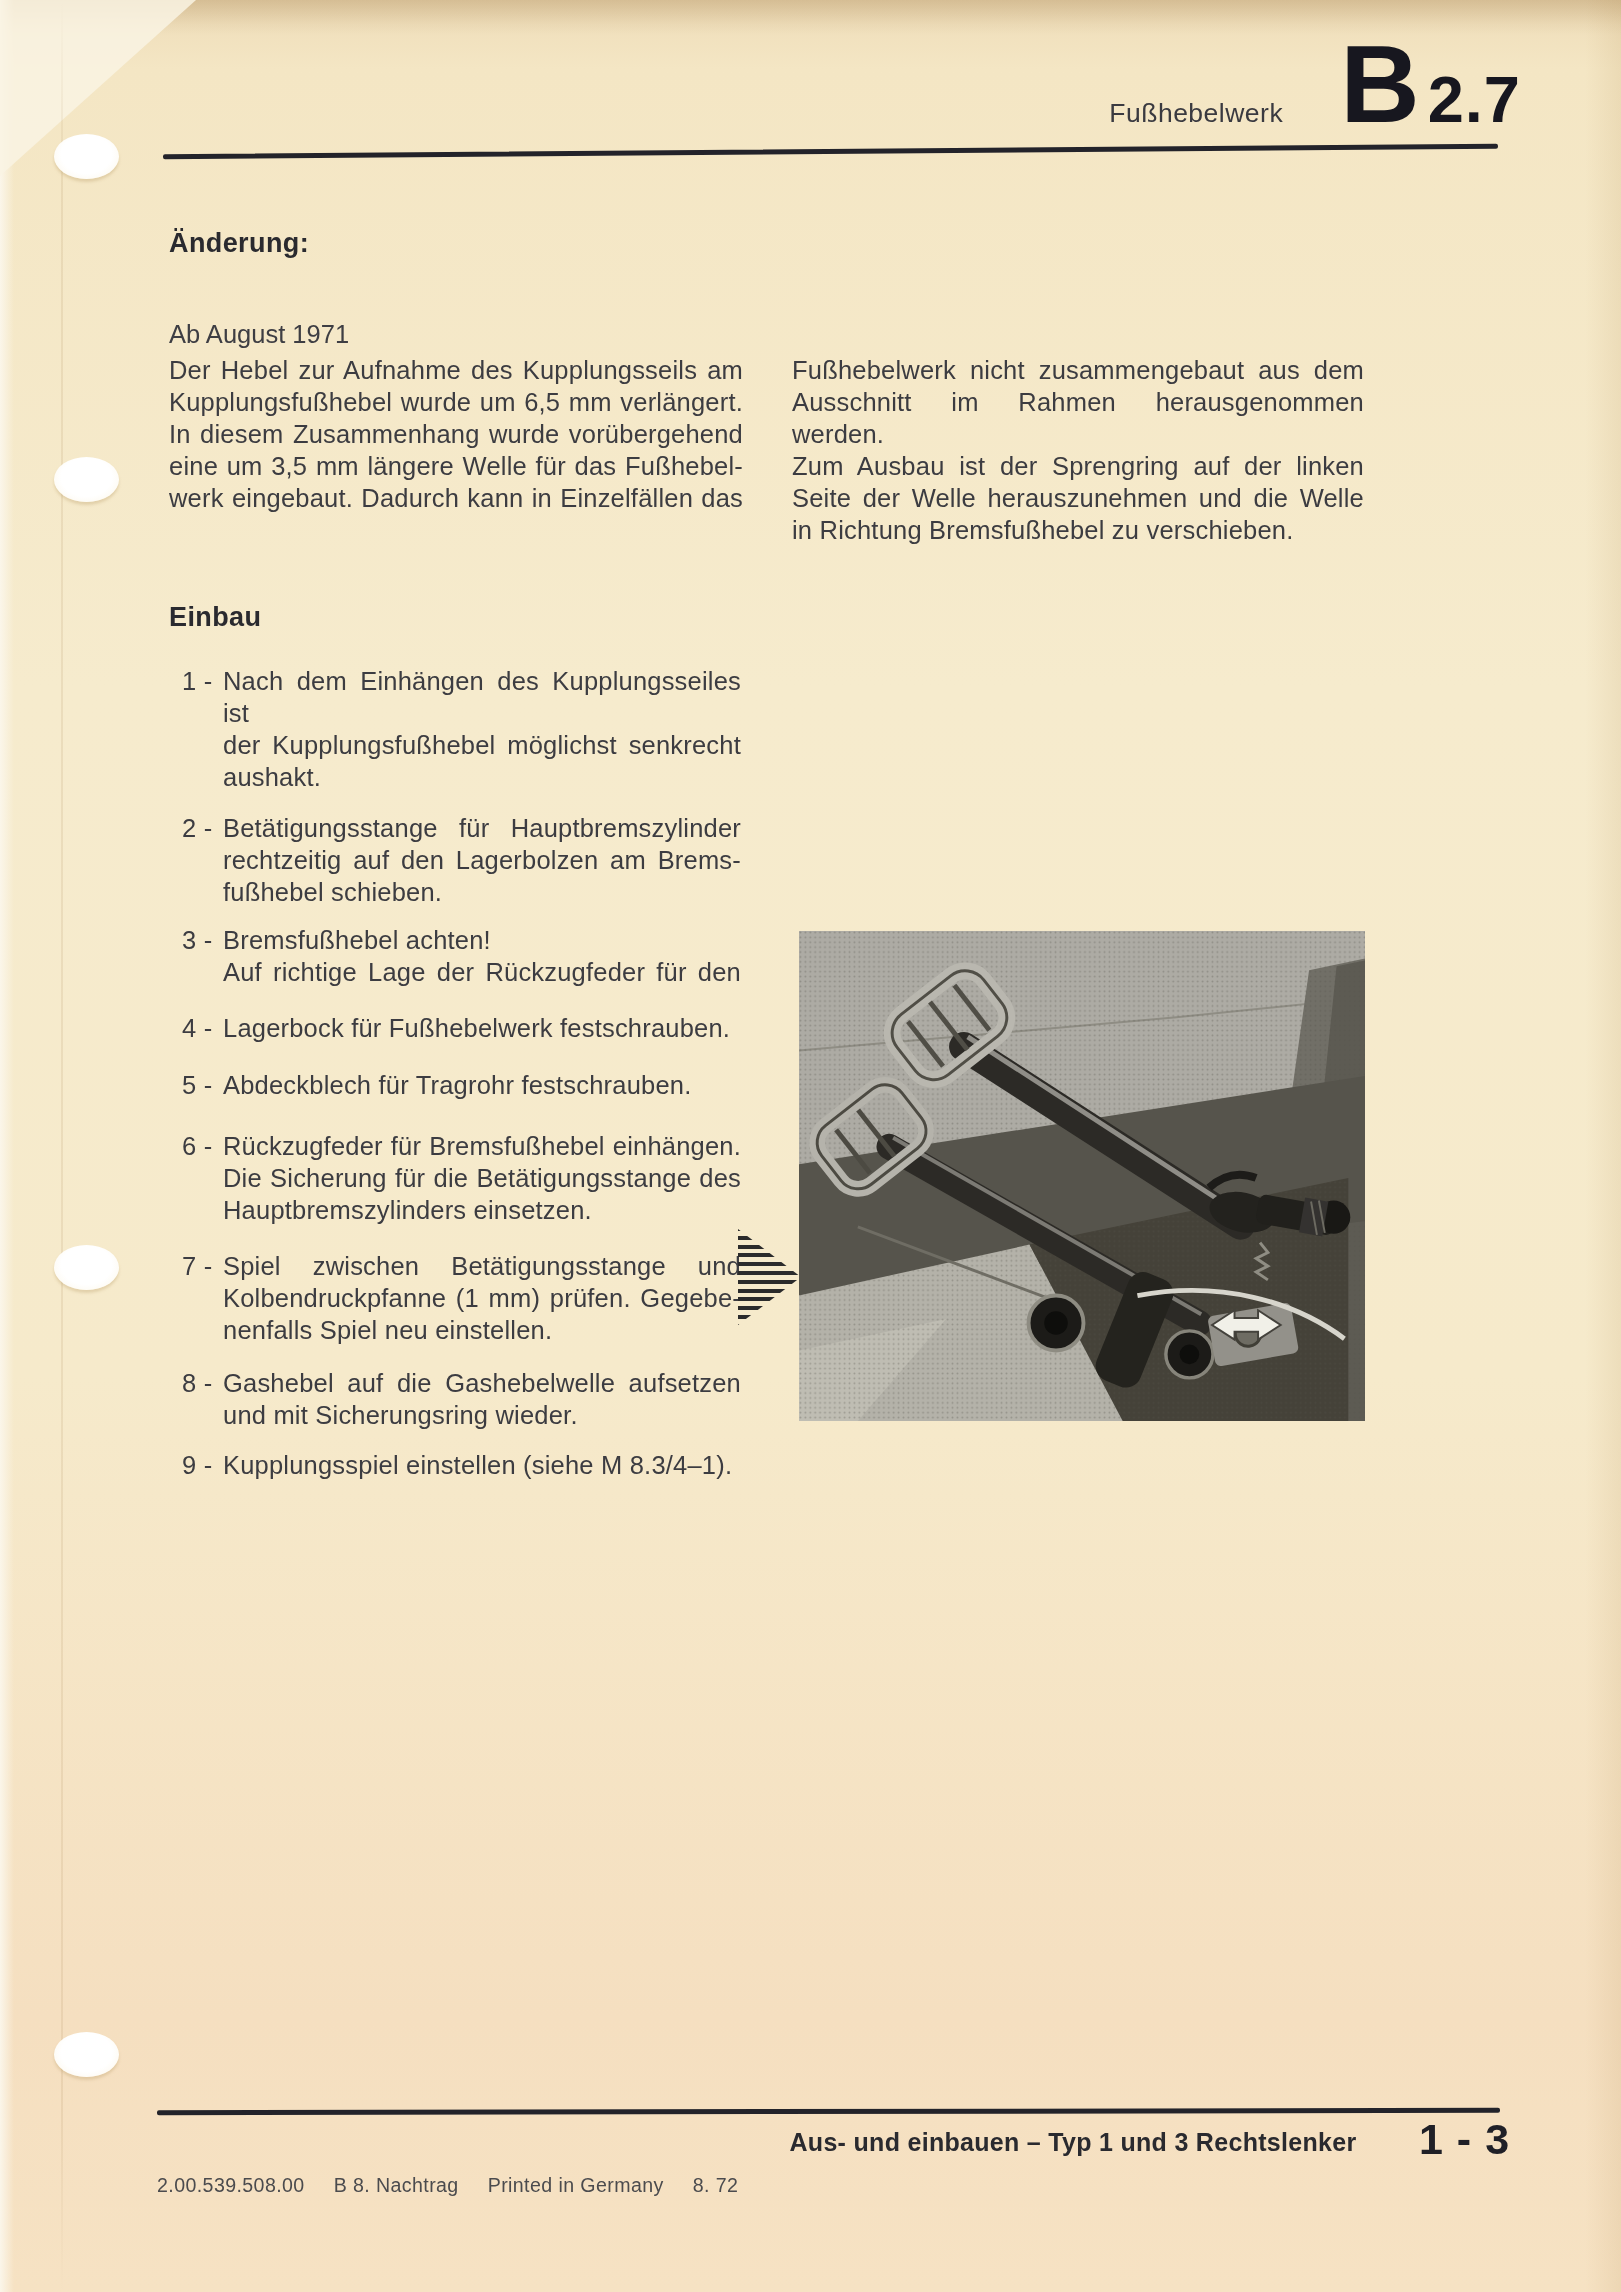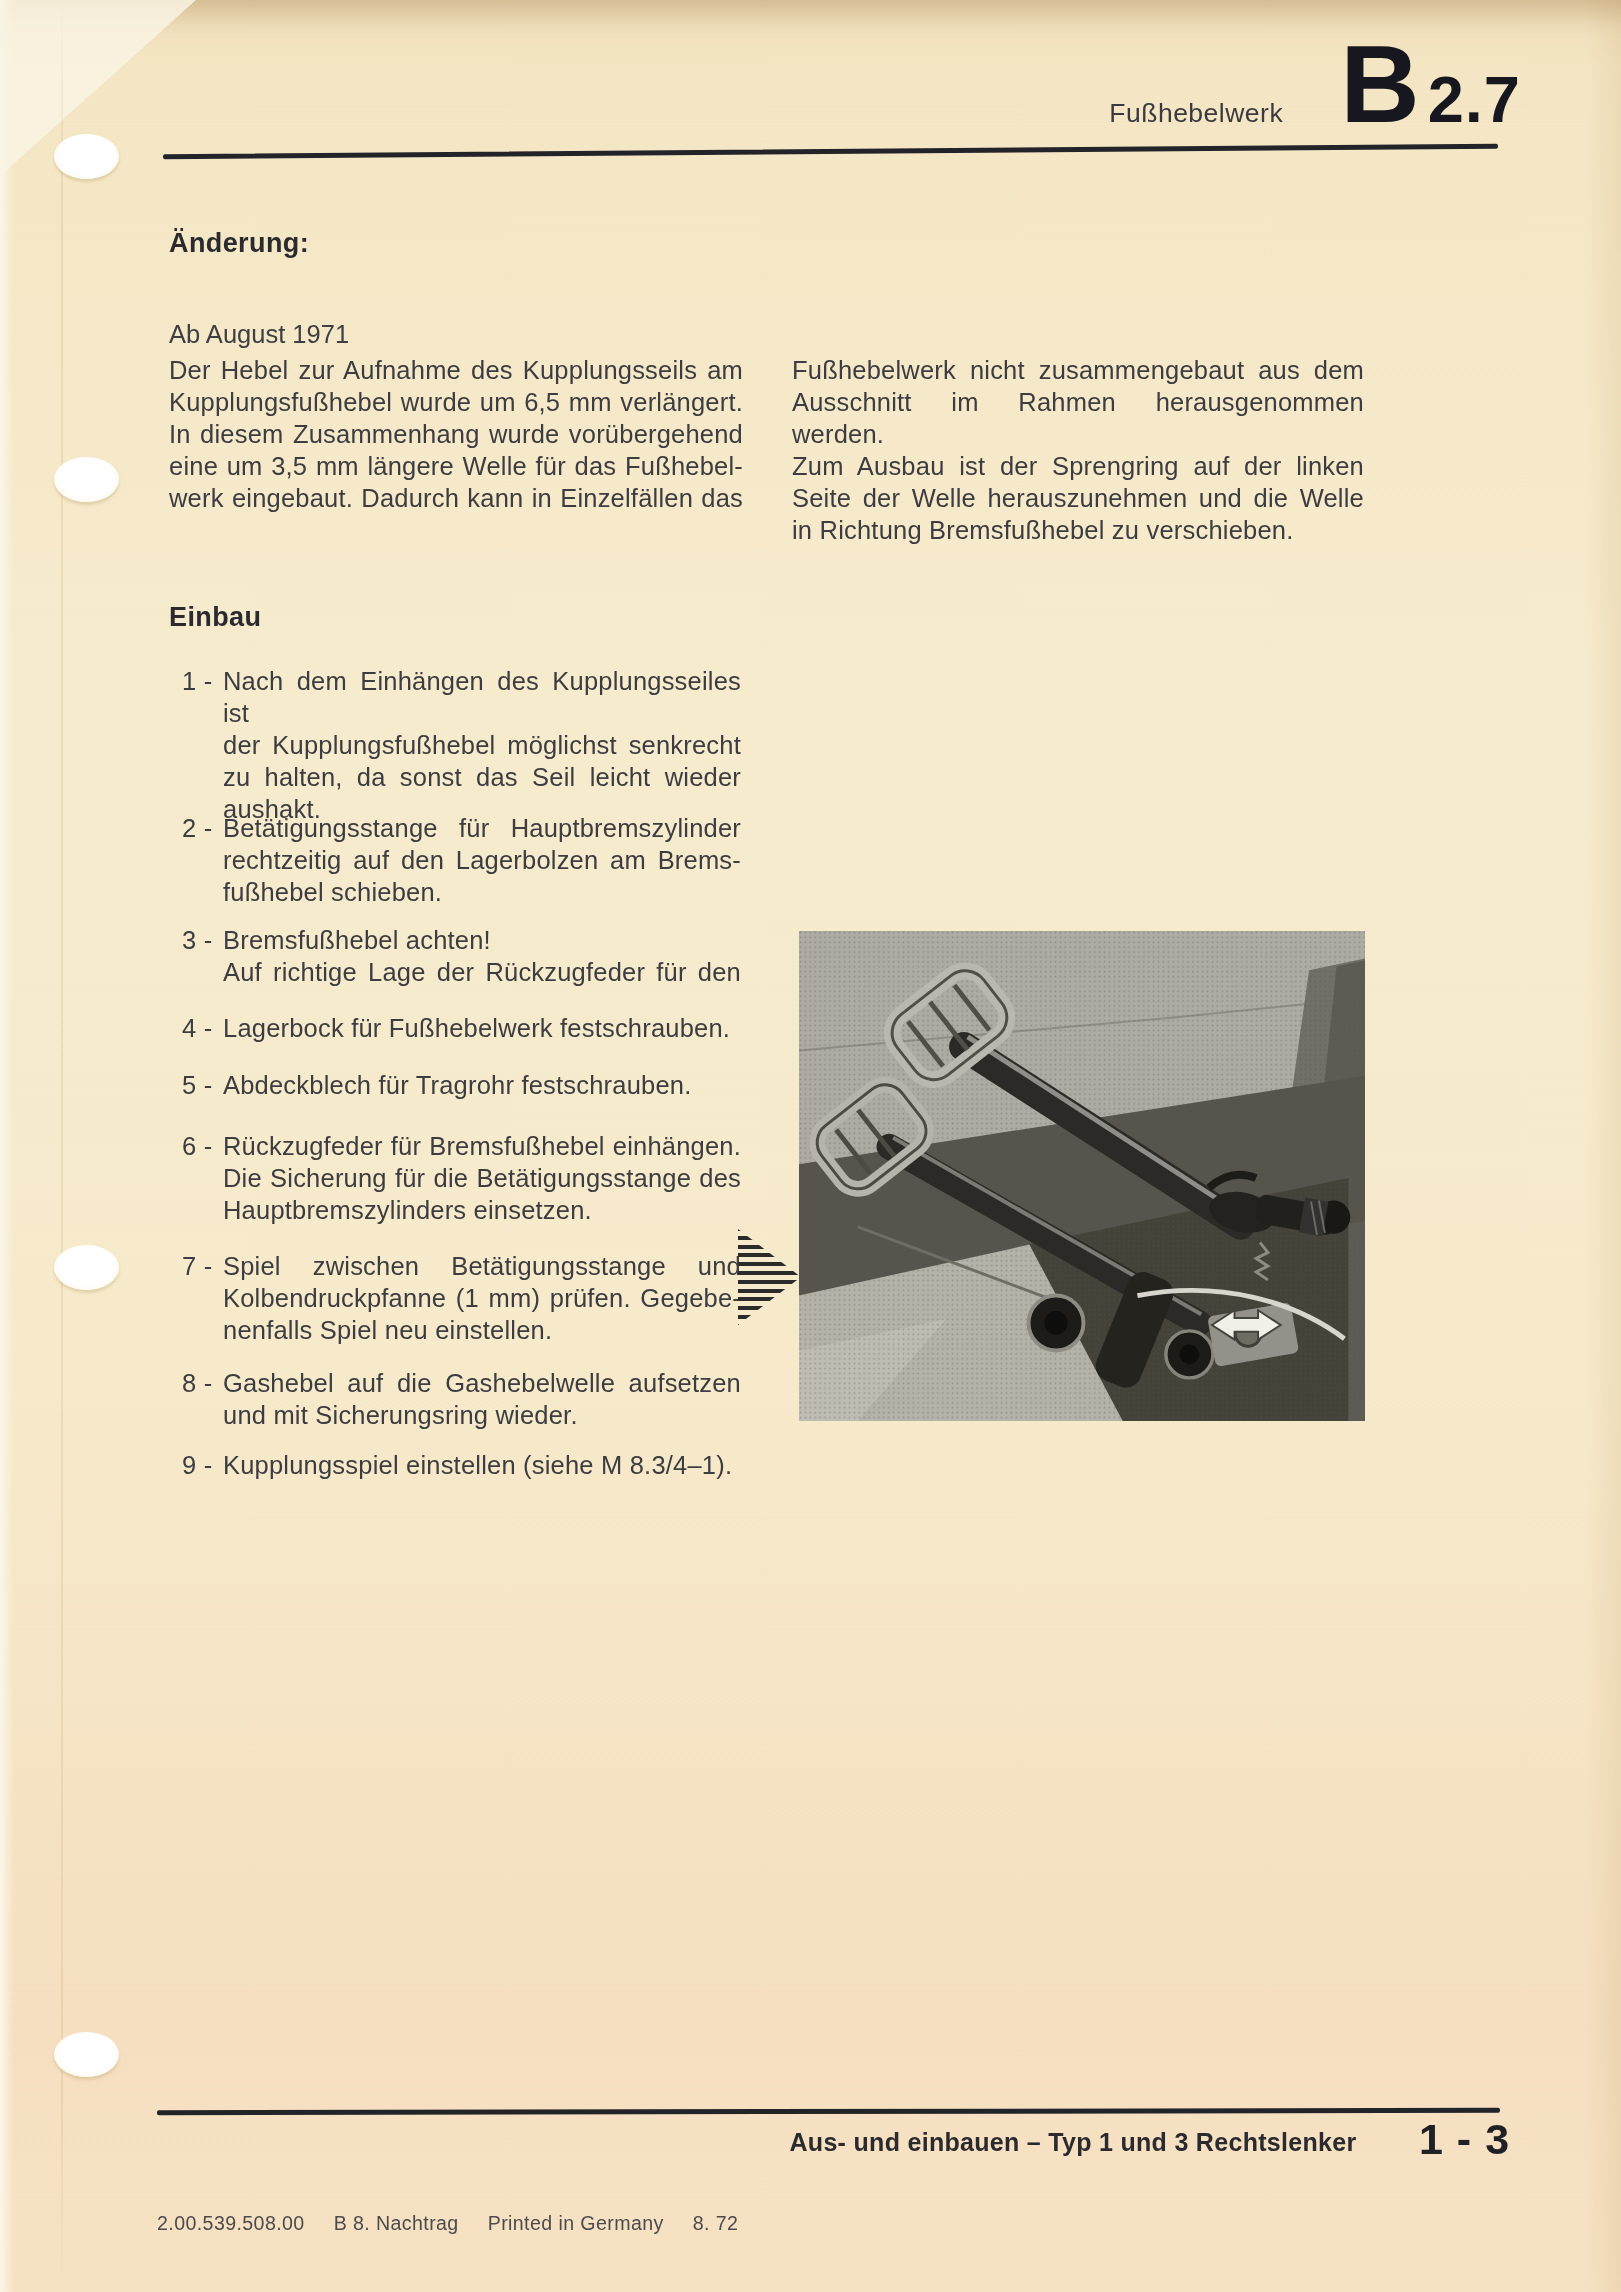--- a/index.html
+++ b/index.html
@@ -59,21 +59,21 @@
 
   .stripe-arrow{position:absolute;left:738px;top:1227px;width:63px;height:100px;
     background:repeating-linear-gradient(180deg,#2b2b2b 0 3.9px,rgba(0,0,0,0) 3.9px 8.8px);
     clip-path:polygon(0 2%,100% 50%,0 98%);}
 
   .footer-right{position:absolute;left:784px;top:2128px;width:578px;text-align:center;
     font-size:25px;font-weight:700;color:#2a2a2f;letter-spacing:0.3px;}
   .footer-page{position:absolute;left:1419px;top:2115px;font-size:43px;font-weight:700;
     color:#202027;letter-spacing:1px;white-space:nowrap;}
   .footer-left{position:absolute;left:157px;top:2174px;display:flex;gap:29px;
-    font-size:19.6px;color:#4b4b4e;letter-spacing:0.4px;margin-top:38px;}
+    font-size:19.6px;color:#4b4b4e;letter-spacing:0.4px;}
   .footer-left .ln{min-height:auto;}
 </style>
 </head>
 <body>
 
 <div class="page">
 
   <div class="top-edge"></div>
   <div class="left-edge"></div>
   <div class="right-edge"></div>
@@ -111,21 +111,20 @@
     </div>
 
   <div class="h1 h-einbau">Einbau</div>
 
   <div id="steps">
       <div class="step" style="top: 665px;">
         <span class="num">1 -</span>
         <div class="stext">
           <div class="ln j">Nach dem Einhängen des Kupplungsseiles ist</div>
           <div class="ln j">der Kupplungsfußhebel möglichst senkrecht</div>
-          <div class="ln j">zu halten, da sonst das Seil leicht wieder</div>
           <div class="ln">aushakt.</div>
         </div>
       </div>
       <div class="step" style="top: 812px;">
         <span class="num">2 -</span>
         <div class="stext">
           <div class="ln j">Betätigungsstange für Hauptbremszylinder</div>
           <div class="ln j">rechtzeitig auf den Lagerbolzen am Brems-</div>
           <div class="ln">fußhebel schieben.</div>
         </div>

